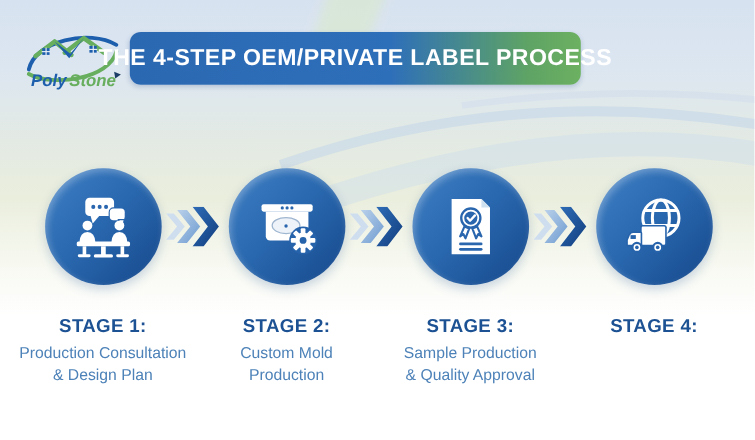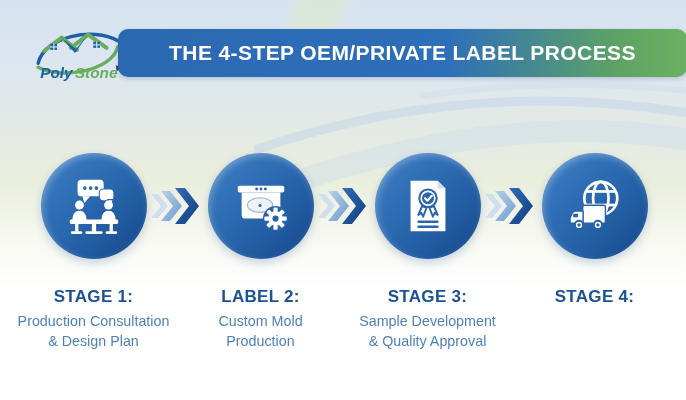--- a/index.html
+++ b/index.html
@@ -3,23 +3,23 @@
 <meta charset="utf-8">
 <style>
   html,body{margin:0;padding:0;background:#fff;}
   .canvas{
     position:relative;width:686px;height:400px;overflow:hidden;
     font-family:"Liberation Sans",sans-serif;
     background:linear-gradient(180deg,#d7e2f0 0%,#dce6f1 15%,#e3eae4 32%,#eaeedd 45%,#f7f9f1 60%,#ffffff 72%,#ffffff 100%);
   }
   .bg-decor{position:absolute;inset:0;pointer-events:none;}
   
-  .logo{position:absolute;left:30px;top:22px;width:98px;height:64px;}
+  .logo{position:absolute;left:18px;top:22px;width:98px;height:64px;}
   .banner{
-    position:absolute;left:118px;top:29px;width:569px;height:48px;
+    position:absolute;left:118px;top:29px;width:410px;height:48px;
     border-radius:10px;display:flex;align-items:center;justify-content:center;
     background:linear-gradient(90deg,var(--banner-left,#2b68b2) 0%,#2e6fb9 58%,#5ea365 88%,var(--banner-right,#6cb061) 100%);
     box-shadow:0 2px 5px rgba(30,70,130,.22);
   }
   .banner-title{
     color:#fff;font-size:21px;font-weight:800;letter-spacing:.4px;white-space:nowrap;
   }
   
   .stages{
     position:absolute;left:10px;top:153px;width:668px;
@@ -149,21 +149,21 @@
             <rect x="-2.2" y="-11.5" width="4.4" height="5" rx="1" transform="rotate(90)"></rect>
             <rect x="-2.2" y="-11.5" width="4.4" height="5" rx="1" transform="rotate(135)"></rect>
             <rect x="-2.2" y="-11.5" width="4.4" height="5" rx="1" transform="rotate(180)"></rect>
             <rect x="-2.2" y="-11.5" width="4.4" height="5" rx="1" transform="rotate(225)"></rect>
             <rect x="-2.2" y="-11.5" width="4.4" height="5" rx="1" transform="rotate(270)"></rect>
             <rect x="-2.2" y="-11.5" width="4.4" height="5" rx="1" transform="rotate(315)"></rect>
             <circle r="3.2" fill="#2763ab"></circle>
           </g>
         </svg>
       </div>
-      <div class="stage-label">LABEL 2:</div>
+      <div class="stage-label">STAGE 2:</div>
       <div class="stage-desc">
         <div>Custom Mold</div>
         <div>Production</div>
       </div>
     </div>
 
     <div class="stage">
       <div class="circle">
         <svg viewBox="0 0 64 64">
           <path d="M14,6 H42 l8,8 V58 H14 Z" fill="#fff"></path>
@@ -172,21 +172,21 @@
           <circle cx="32" cy="24" r="6.2" fill="#2a66ae"></circle>
           <path d="M29,24 l2.3,2.5 l4.6,-5" stroke="#fff" stroke-width="2.2" fill="none" stroke-linecap="round" stroke-linejoin="round"></path>
           <polygon points="26,32 30.5,33.8 27,43 25,39 22,41.2" fill="#fff" stroke="#2a66ae" stroke-width="2" stroke-linejoin="round"></polygon>
           <polygon points="38,32 33.5,33.8 37,43 39,39 42,41.2" fill="#fff" stroke="#2a66ae" stroke-width="2" stroke-linejoin="round"></polygon>
           <rect x="21" y="47" width="22" height="2.6" rx="1.3" fill="#2a66ae"></rect>
           <rect x="21" y="52" width="22" height="2.6" rx="1.3" fill="#2a66ae"></rect>
         </svg>
       </div>
       <div class="stage-label">STAGE 3:</div>
       <div class="stage-desc">
-        <div>Sample Development</div>
+        <div>Sample Production</div>
         <div>&amp; Quality Approval</div>
       </div>
     </div>
 
     <div class="stage">
       <div class="circle">
         <svg viewBox="0 0 64 64">
           <g stroke="#fff" stroke-width="2.8" fill="none">
             <circle cx="38" cy="24" r="17"></circle>
             <ellipse cx="38" cy="24" rx="8" ry="17"></ellipse>

